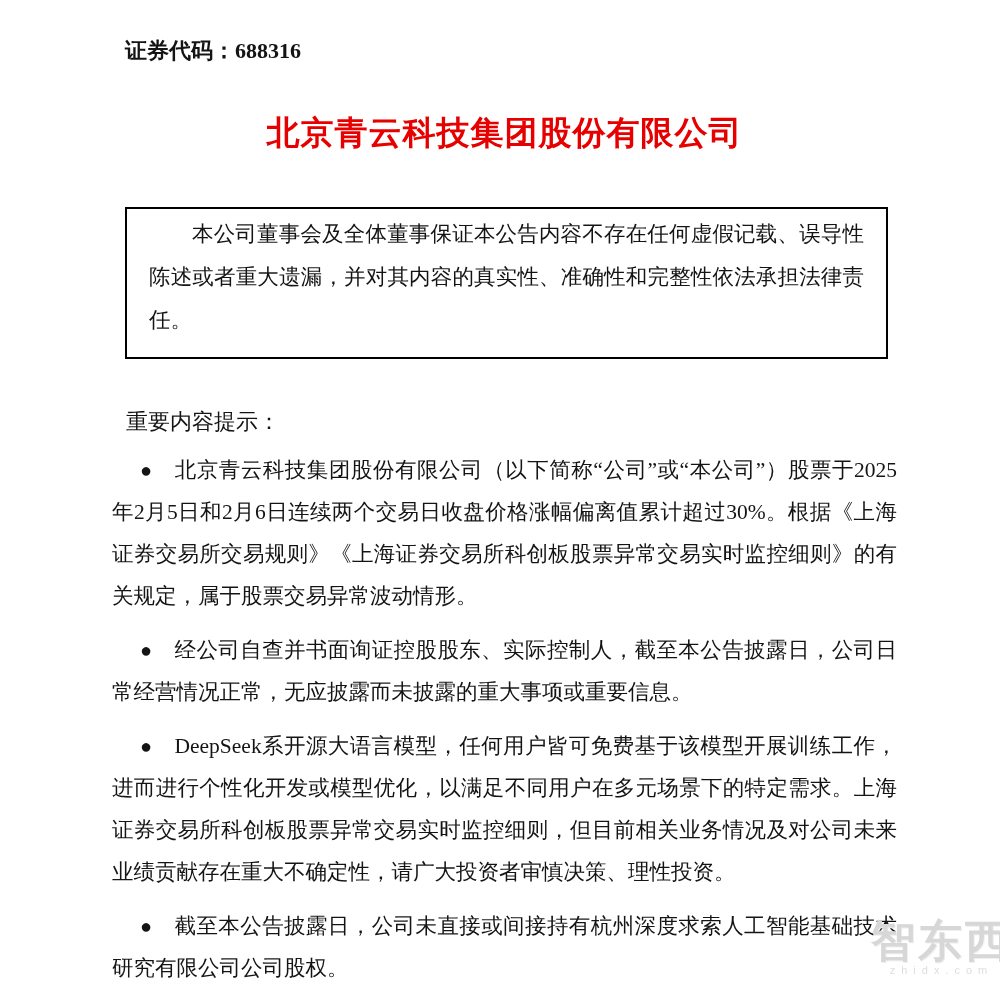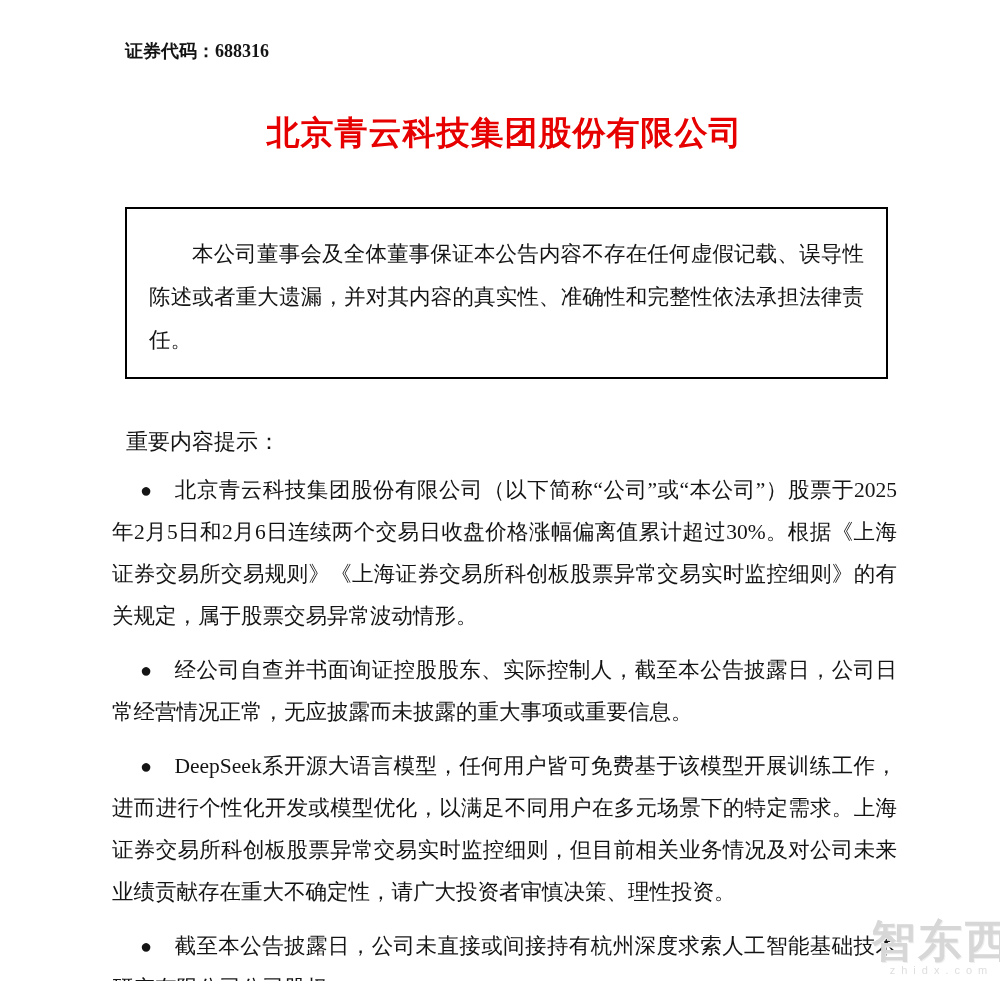--- a/index.html
+++ b/index.html
@@ -12,21 +12,21 @@
   }
   .doc {
     position: absolute; top: 0; left: 0;
     width: 1000px; height: 981px;
     padding: 38px 103px 0 112px;
   }
   
   .header-row {
     display: flex; justify-content: space-between; align-items: baseline;
     padding: 0 20px 0 13px;
-    font-weight: bold; font-size: 18px; line-height: 26px;
+    font-weight: bold; font-size: 22px; line-height: 26px;
     white-space: nowrap;
   }
   
   .title {
     margin-top: 54px;
     text-align: center;
     font-family: Liberation Mono, monospace;
     font-weight: bold; font-size: 33px; line-height: 36px;
     color: #e60000;
     letter-spacing: 1px;
@@ -36,21 +36,21 @@
     text-align: center;
     font-family: "Liberation Sans", "DejaVu Sans", sans-serif;
     font-weight: bold; font-size: 33px; line-height: 36px;
     color: #e60000;
     letter-spacing: 1px;
   }
   
   .disclaimer-box {
     margin: 53px 9px 0 13px;
     border: 2px solid #000000;
-    padding: 24px 22px 15px 22px;
+    padding: 4px 22px 15px 22px;
   }
   .disclaimer-box p {
     font-size: 21.5px; line-height: 43px;
     text-align: justify;
     text-indent: 2em;
   }
   
   .notice-heading {
     margin-top: 50px;
     padding-left: 14px;

